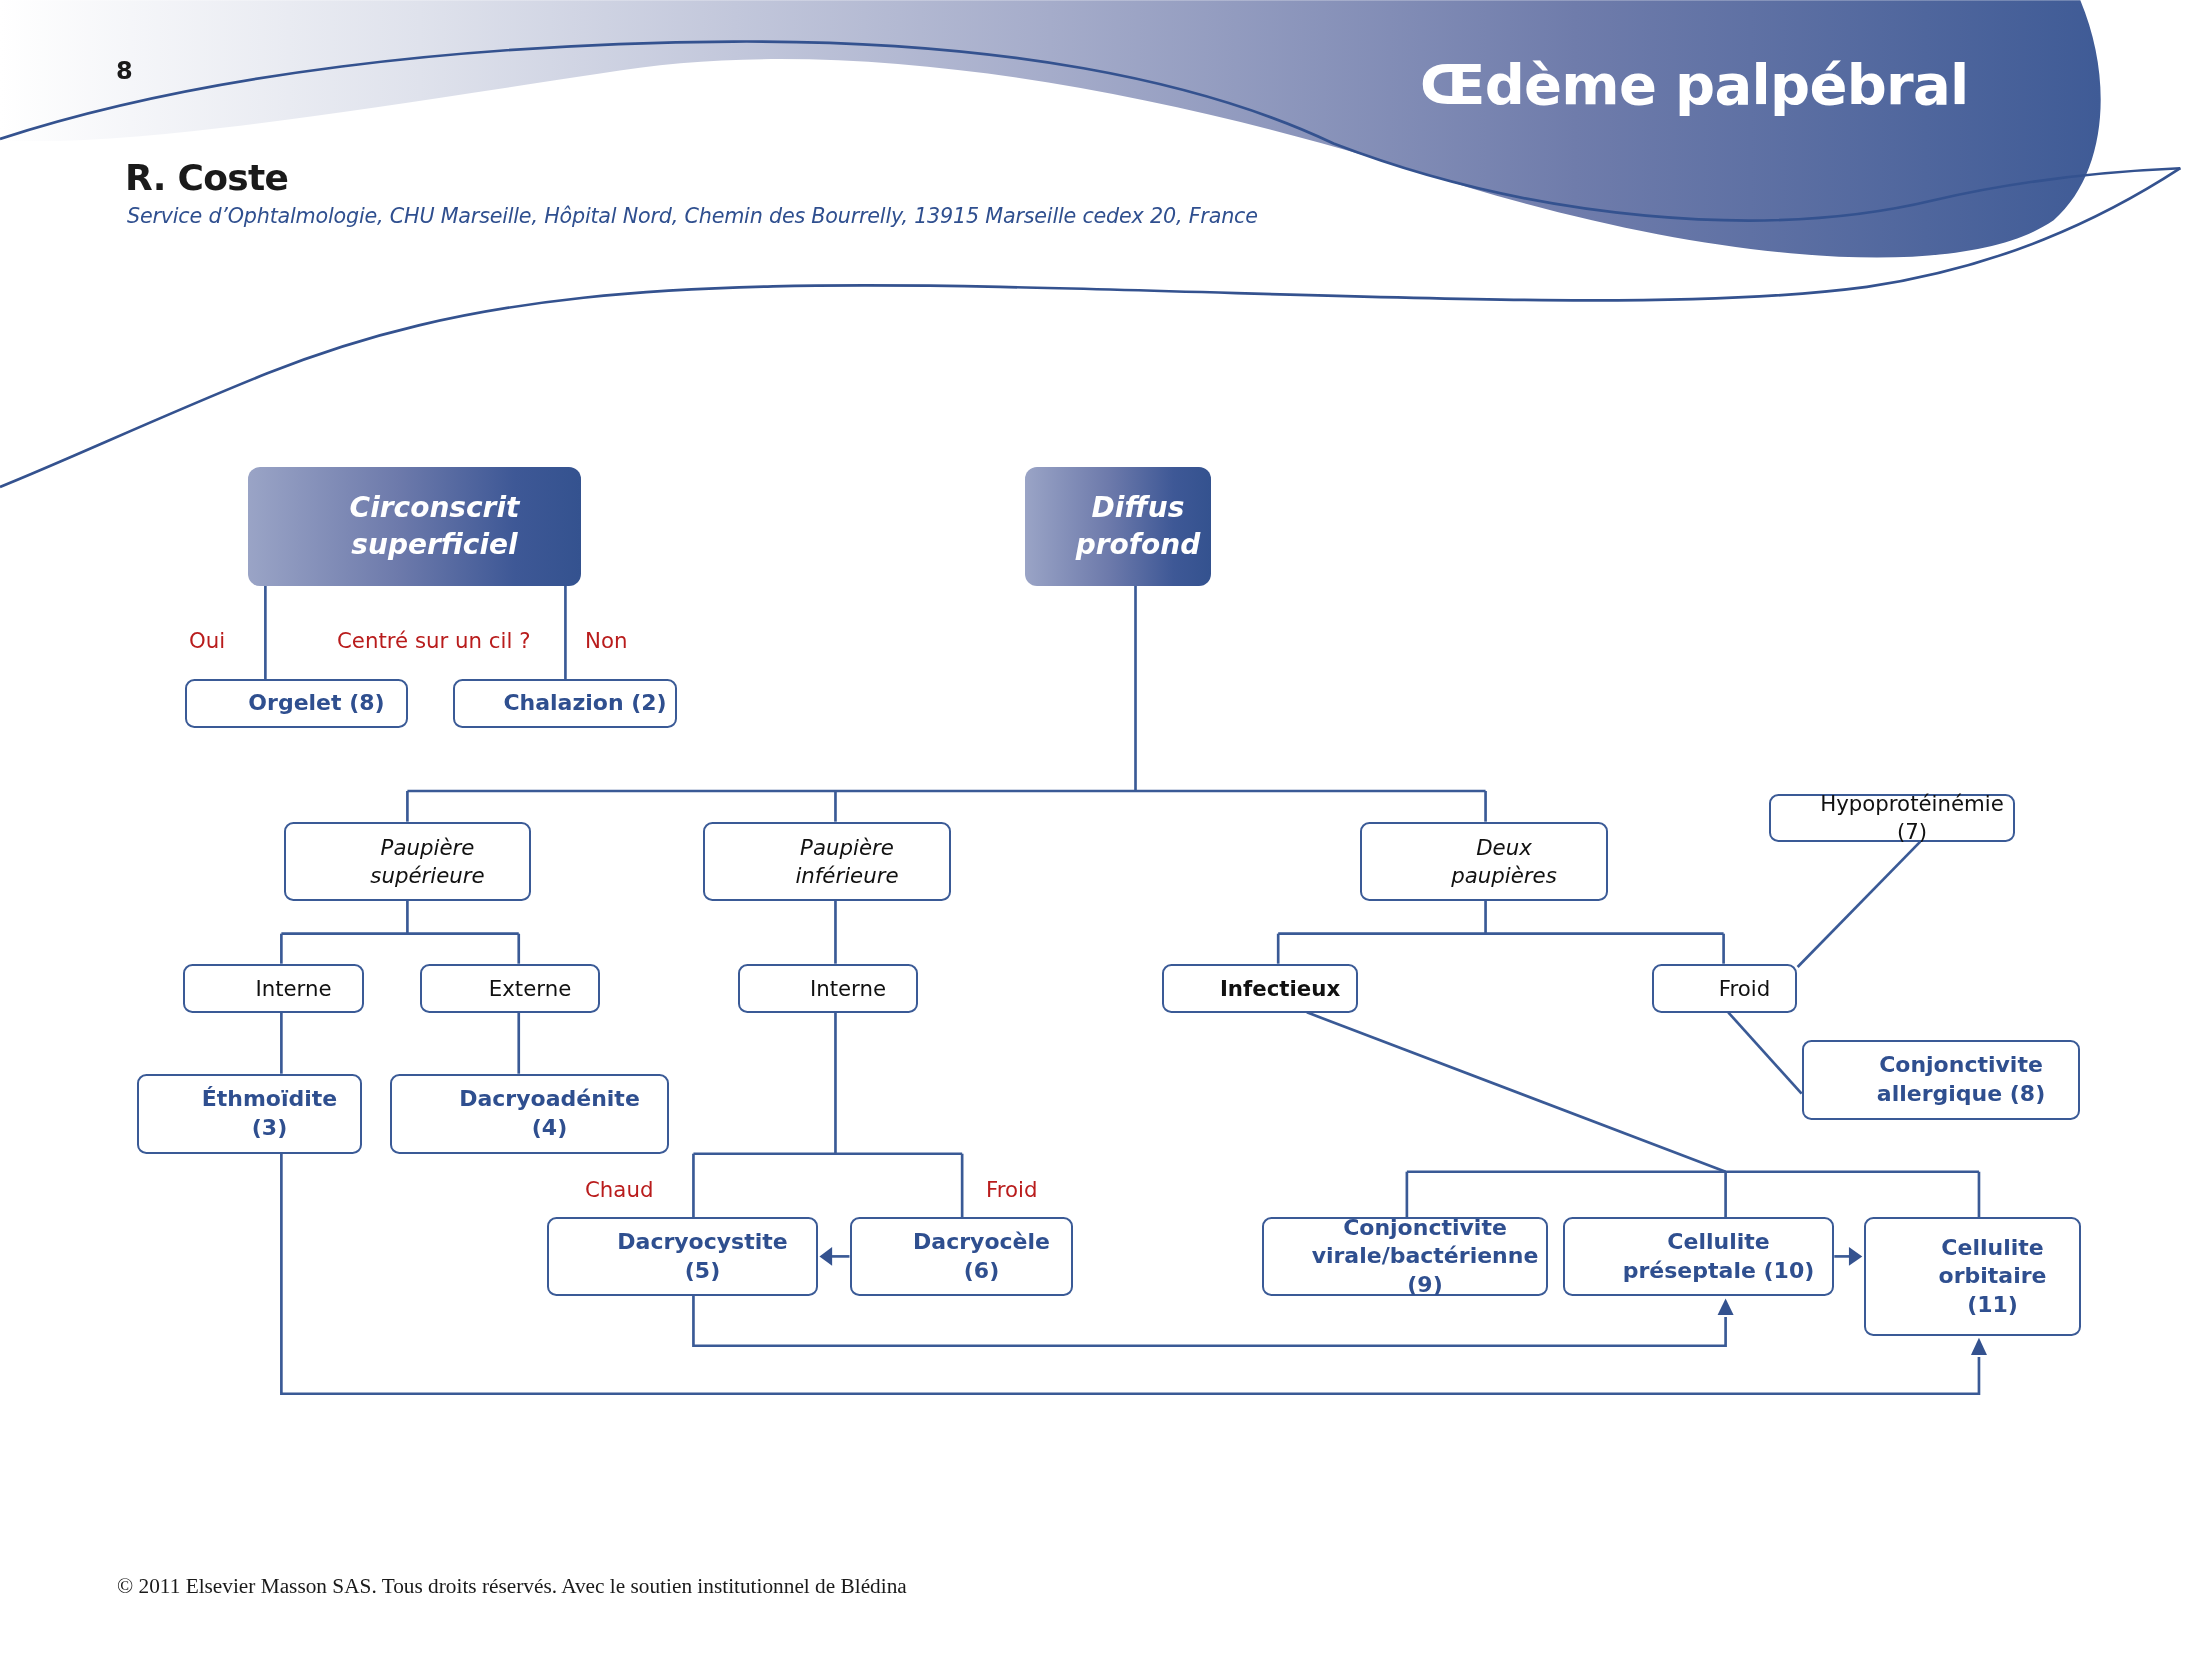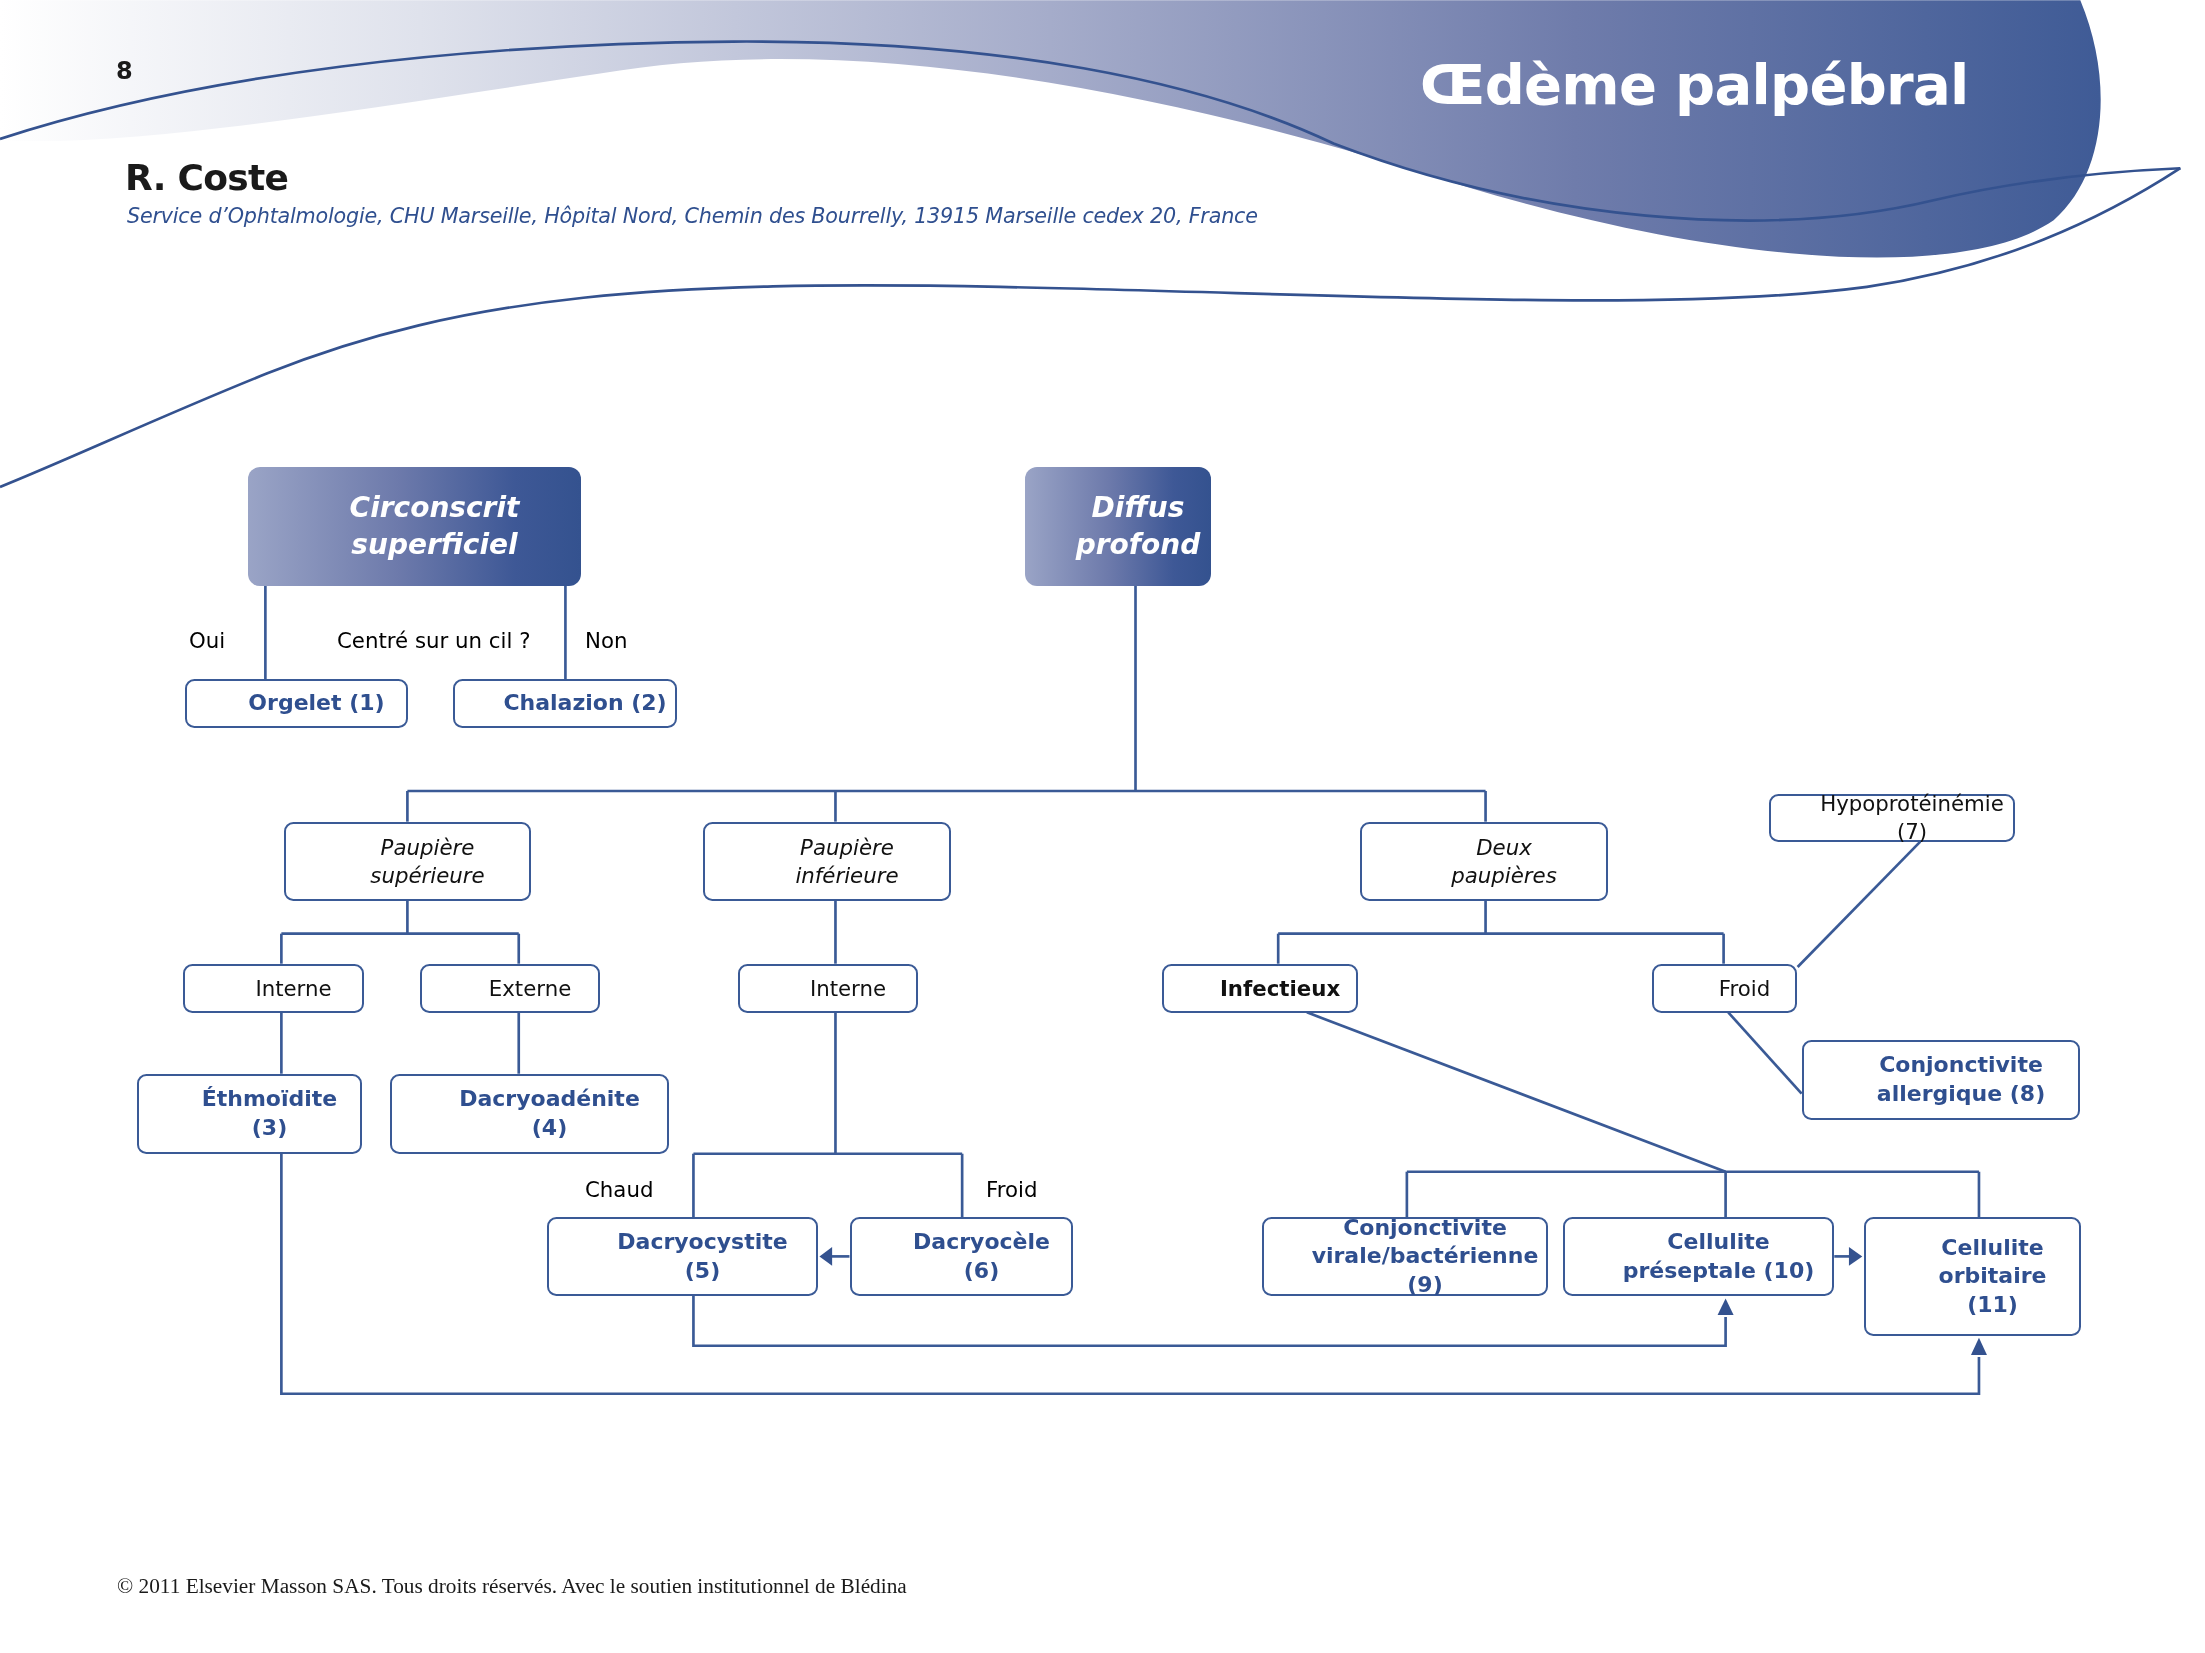--- a/index.html
+++ b/index.html
@@ -15,21 +15,21 @@
   .footer { left:117px; top:1574px; font-size:21.3px; font-family:"Liberation Serif", serif; color:#1a1a1a; }
 
   .box { position:absolute; box-sizing:border-box; border:2px solid #3a5a96; border-radius:9.3px;
          background:#ffffff; display:flex; align-items:center; justify-content:center; text-align:center;
          line-height:1.3;padding-left:40px; }
   .box.head { border:none; border-radius:12px; color:#ffffff; font-style:italic; font-weight:bold;
          font-size:28px; background:linear-gradient(90deg,#9aa4c6 0%,#6d7aab 45%,#3e5896 80%,#34528f 100%); }
   .box.cat { color:#111111; font-style:italic; font-size:21.3px; }
   .box.node { color:#111111; font-size:21.3px; }
   .box.dx { color:#2f4f8f; font-weight:bold; font-size:22px; }
-  .lbl { position:absolute; font-size:21.3px; color:#000000; }
+  .lbl { position:absolute; font-size:21.3px; color:#b91c1c; }
   .box span { white-space:pre-line; }
 </style>
 </head>
 <body>
 
 <svg id="bg" viewBox="0 0 3307 2480" xmlns="http://www.w3.org/2000/svg">
   <defs>
     <linearGradient id="swooshGrad" x1="0" y1="0" x2="1" y2="0">
       <stop offset="0" stop-color="#ffffff"></stop>
       <stop offset="0.2" stop-color="#dfe2ec"></stop>
@@ -109,21 +109,21 @@
 <div class="box head" style="left:1025px;top:467px;width:186px;height:119px;">
   <span>Diffus
 profond</span>
 </div>
 
 <div class="lbl" style="left:189px;top:628px;">Oui</div>
 <div class="lbl" style="left:337px;top:628px;">Centré sur un cil ?</div>
 <div class="lbl" style="left:585px;top:628px;">Non</div>
 
 <div class="box dx" style="left:185px;top:679px;width:223px;height:49px;">
-  <span>Orgelet (1)</span>
+  <span>Orgelet (8)</span>
 </div>
 <div class="box dx" style="left:453px;top:679px;width:224px;height:49px;">
   <span>Chalazion (2)</span>
 </div>
 
 <div class="box cat" style="left:284px;top:822px;width:247px;height:79px;">
   <span>Paupière
 supérieure</span>
 </div>
 <div class="box cat" style="left:703px;top:822px;width:248px;height:79px;">

